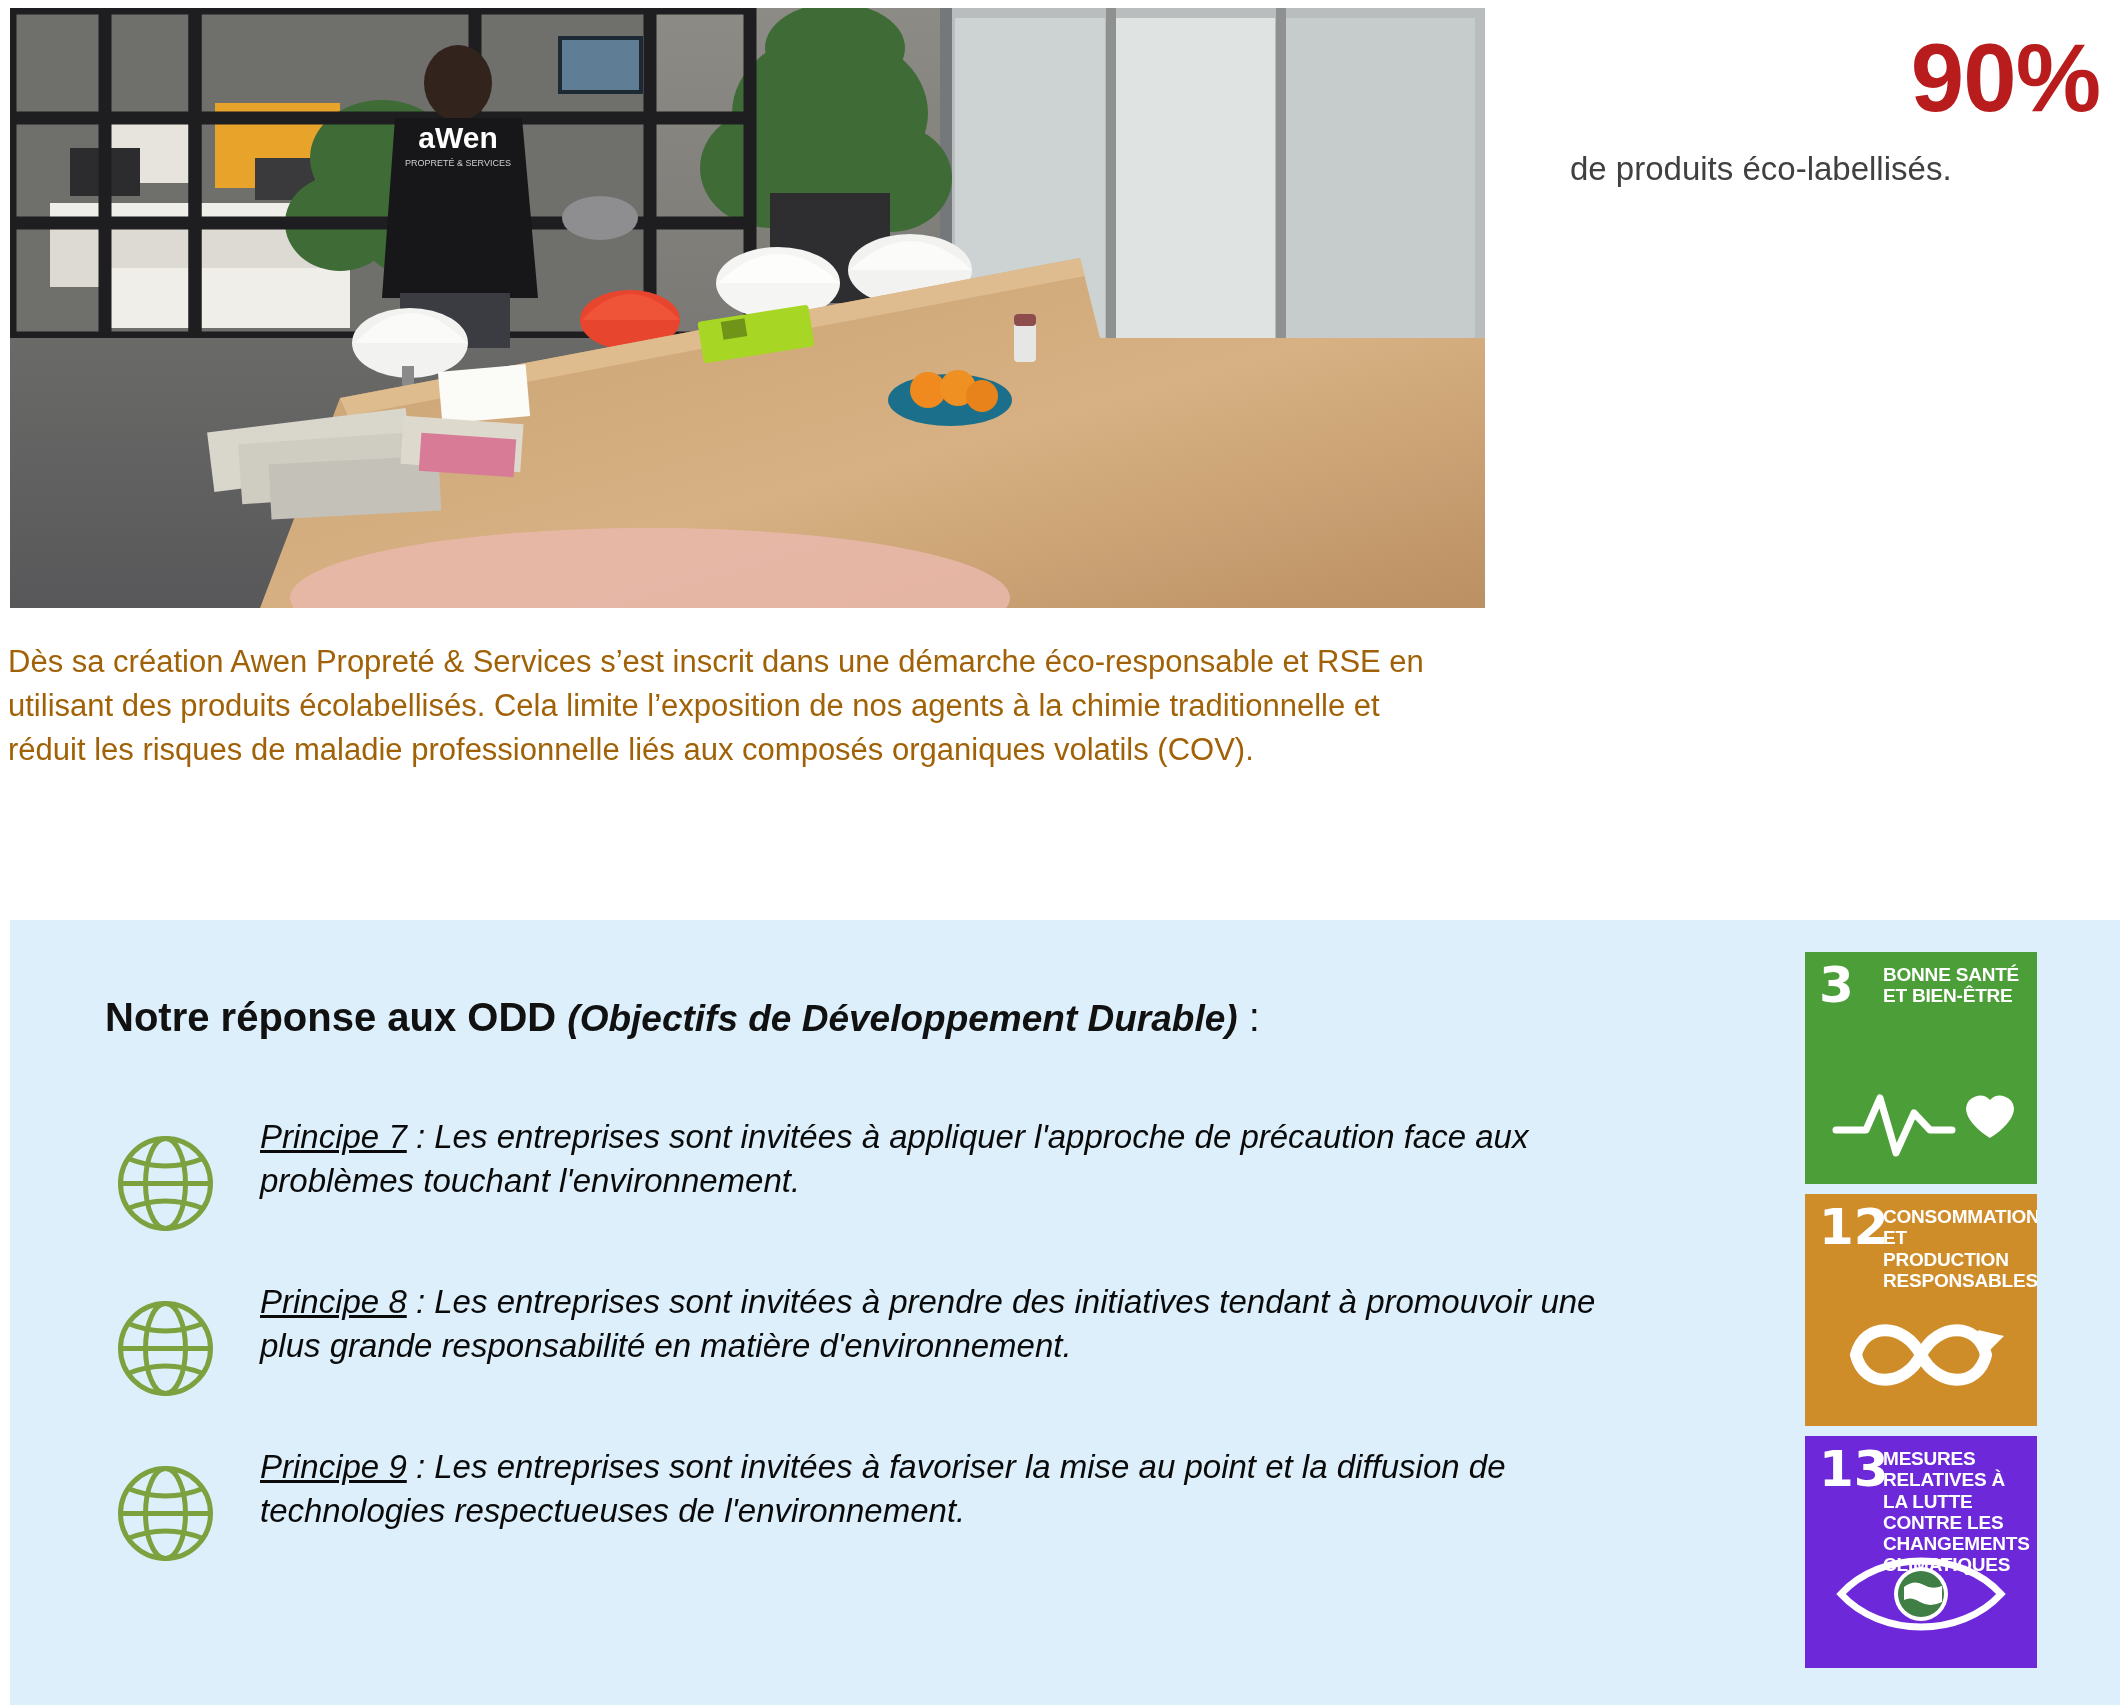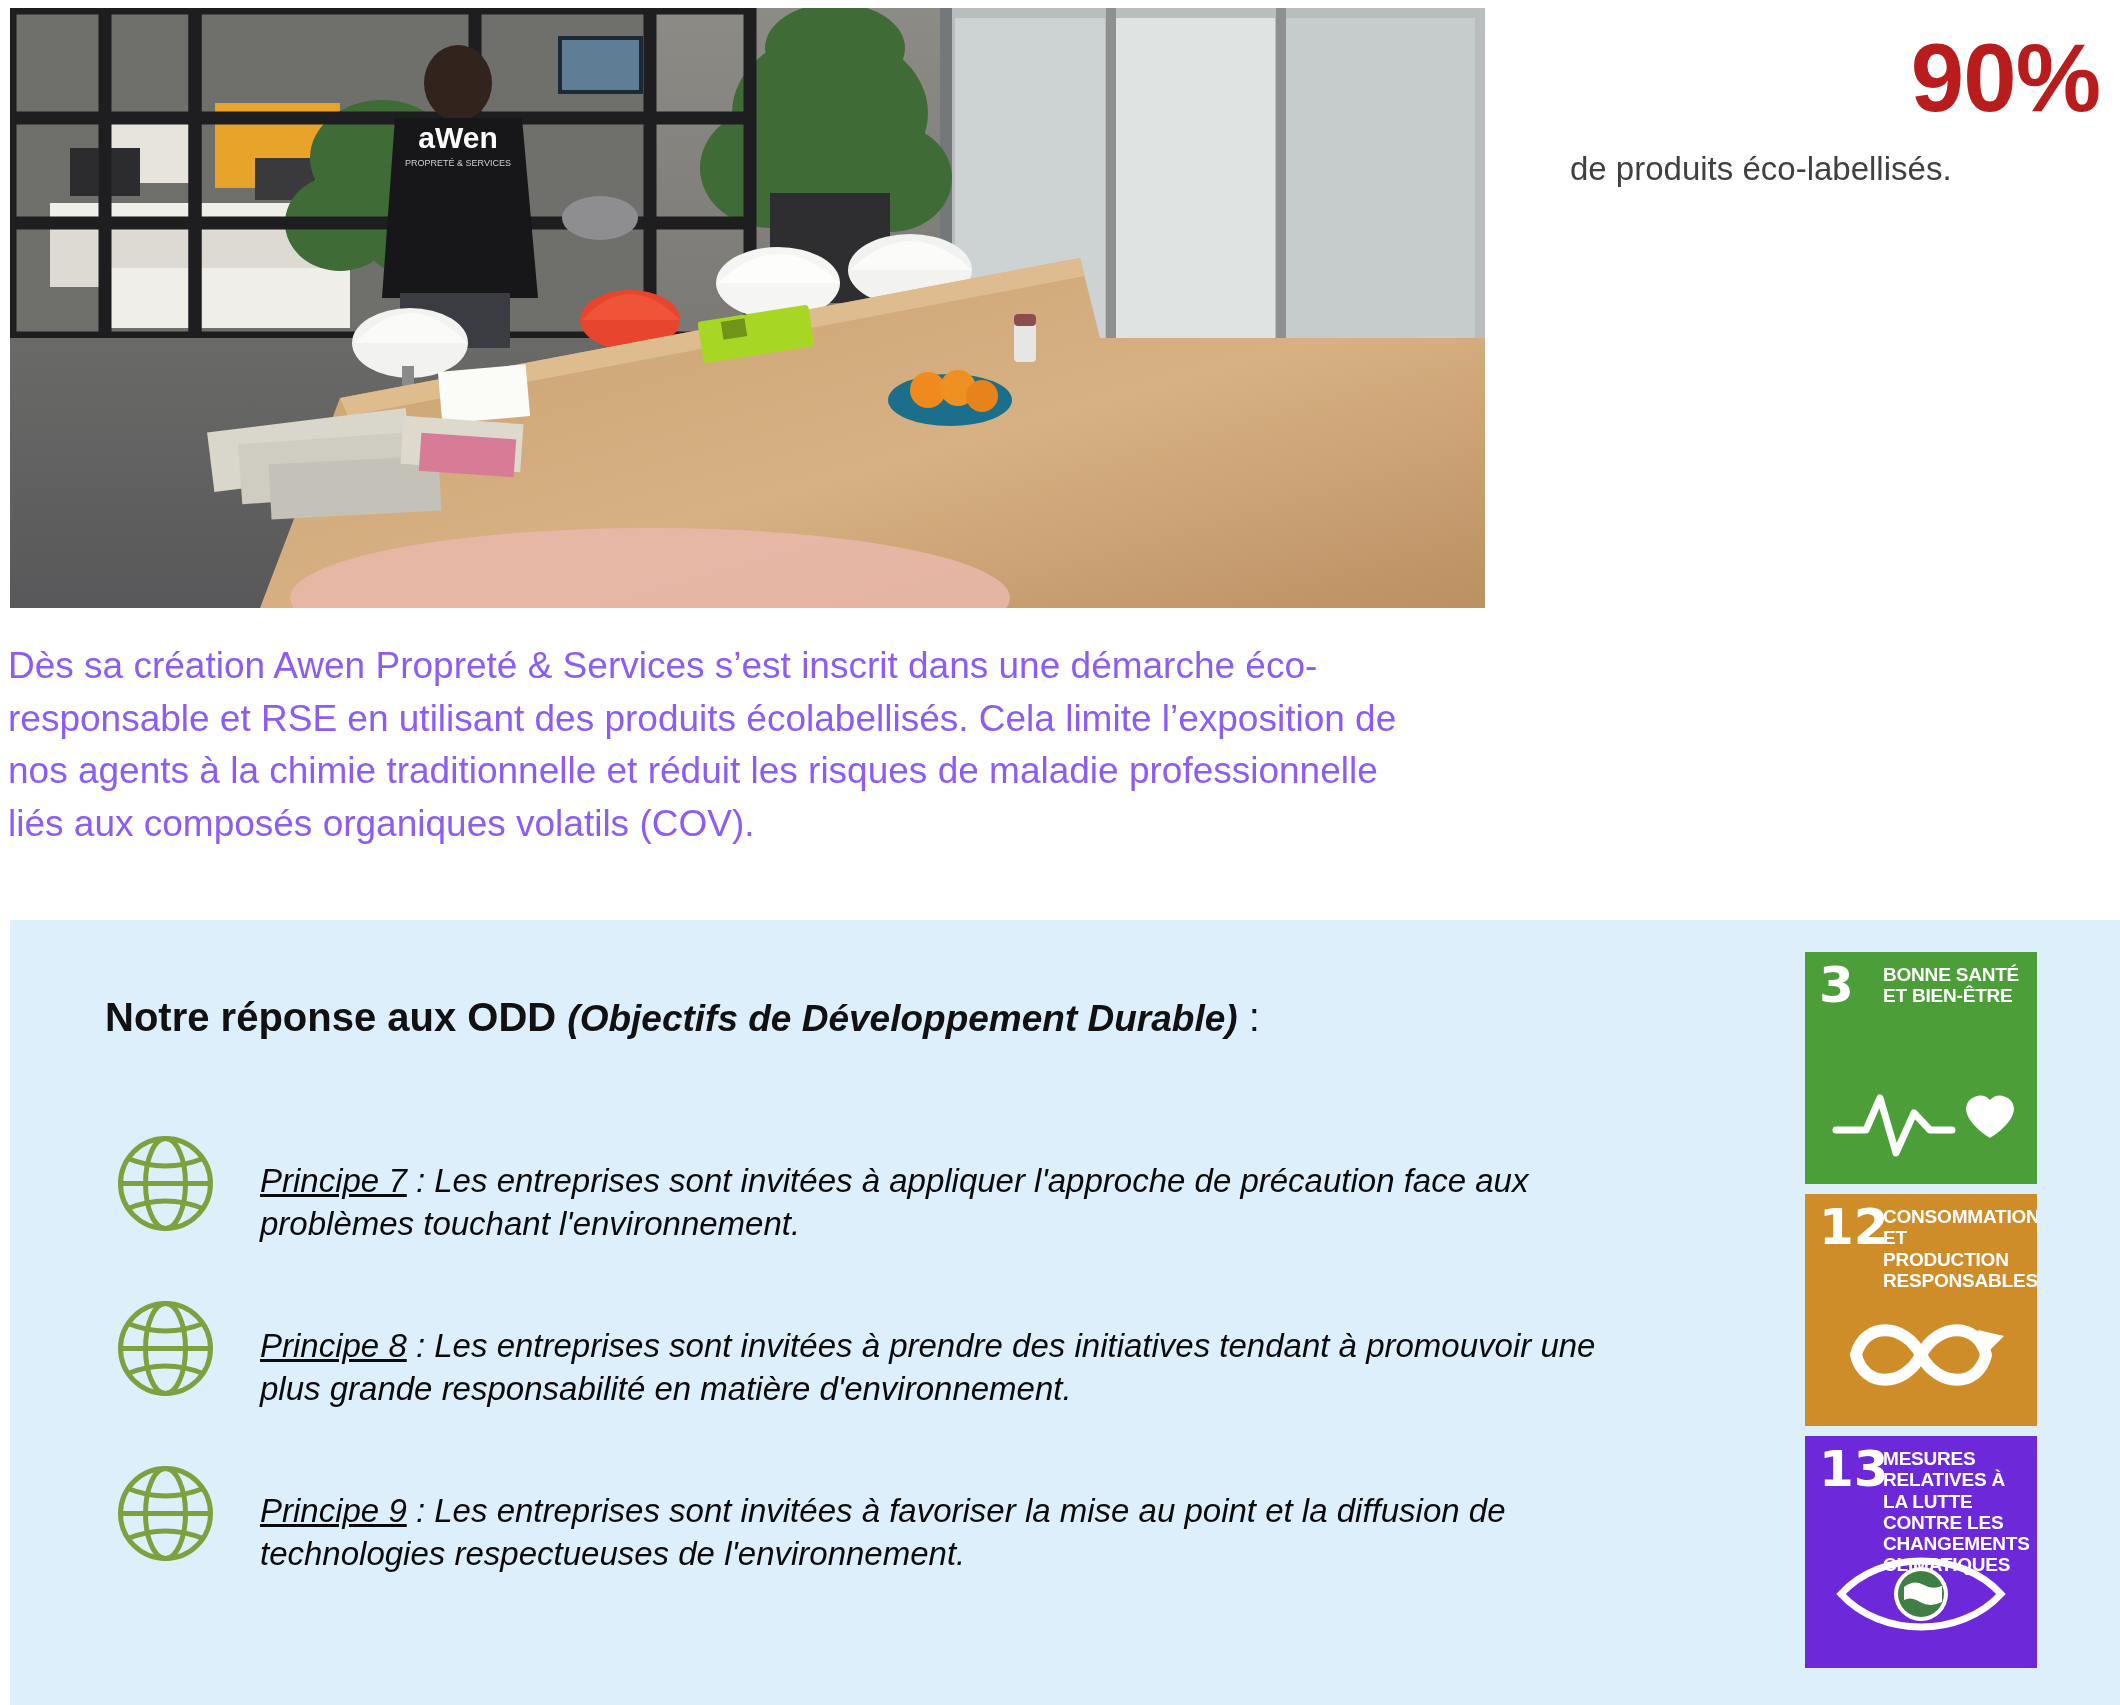--- a/index.html
+++ b/index.html
@@ -37,23 +37,23 @@
     background: #f97316;
   }
   .photo svg { display: block; width: 100%; height: 100%; }
 
   
   .caption {
     position: absolute;
     left: 8px;
     top: 640px;
     width: 1420px;
-    font-size: 37px;
+    font-size: 31px;
     line-height: 1.42;
-    color: #8b5cf6;
+    color: #a16207;
   }
 
   
   .stats {
     position: absolute;
     left: 1570px;
     top: 30px;
     width: 530px;
   }
   .stat-num {
@@ -96,21 +96,21 @@
   .odd-title .t-colon { font-weight: normal; }
 
   .principles {
     position: absolute;
     left: 80px;
     top: 195px;
     width: 1680px;
   }
   .principle {
     display: flex;
-    align-items: flex-end;
+    align-items: flex-start;
     margin-bottom: 34px;
   }
   .globe {
     width: 150px;
     min-width: 150px;
     padding-top: 6px;
     display: flex;
     justify-content: center;
   }
   .ptext {

